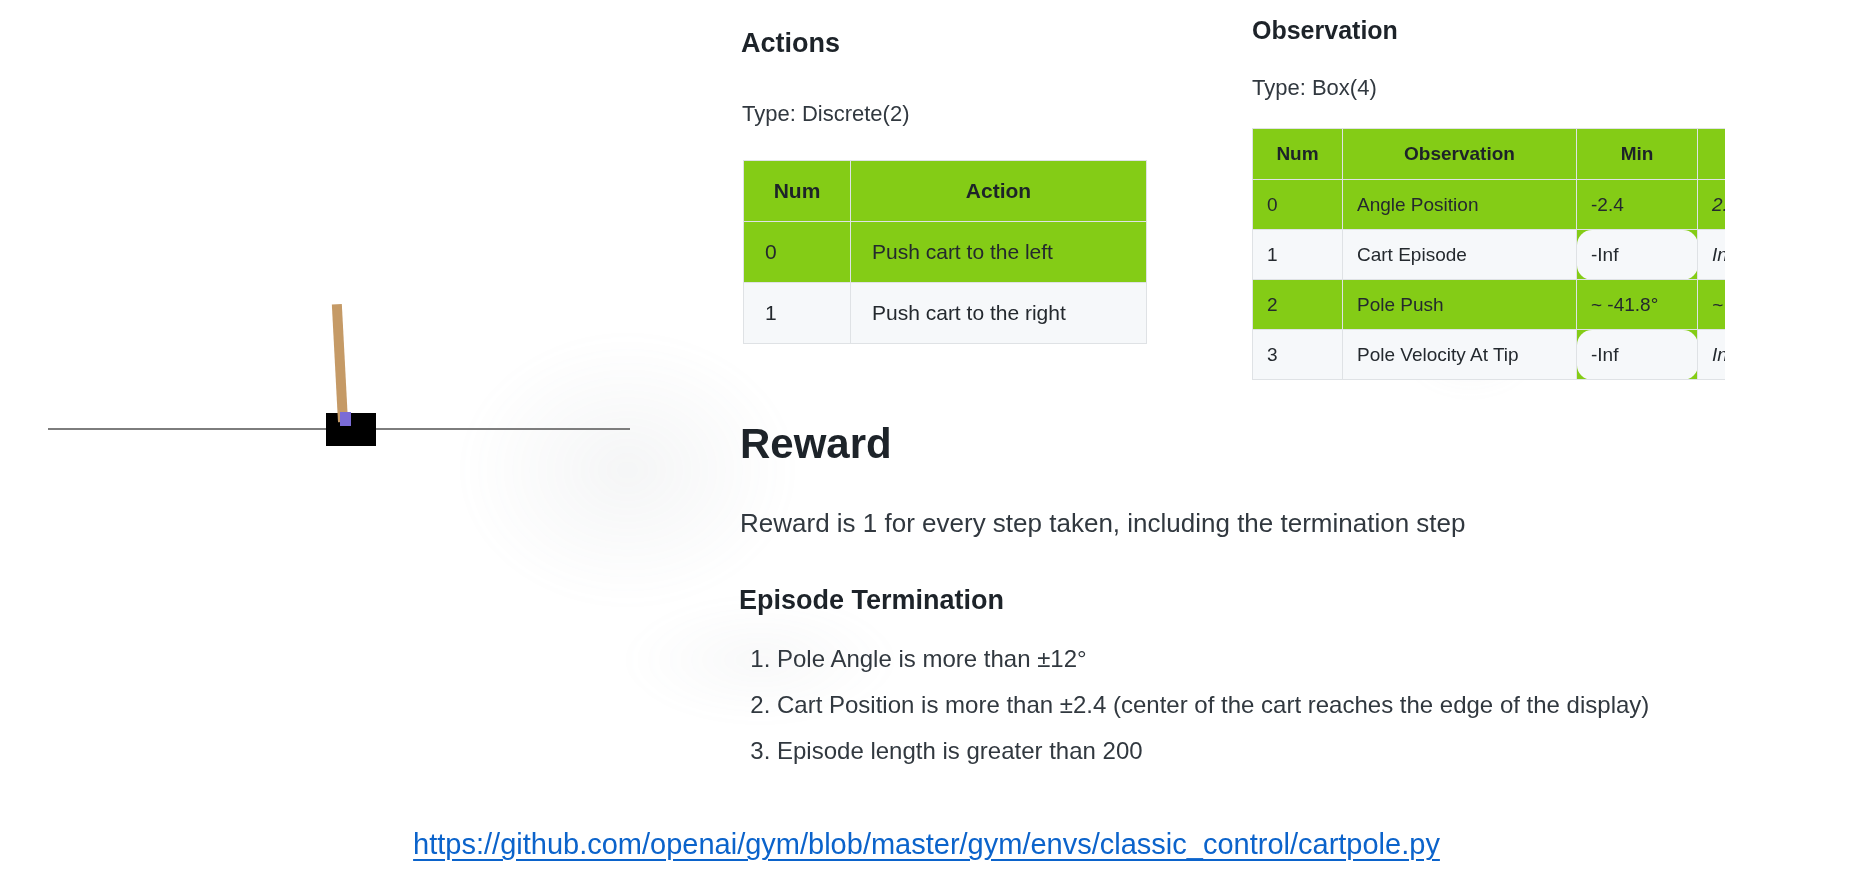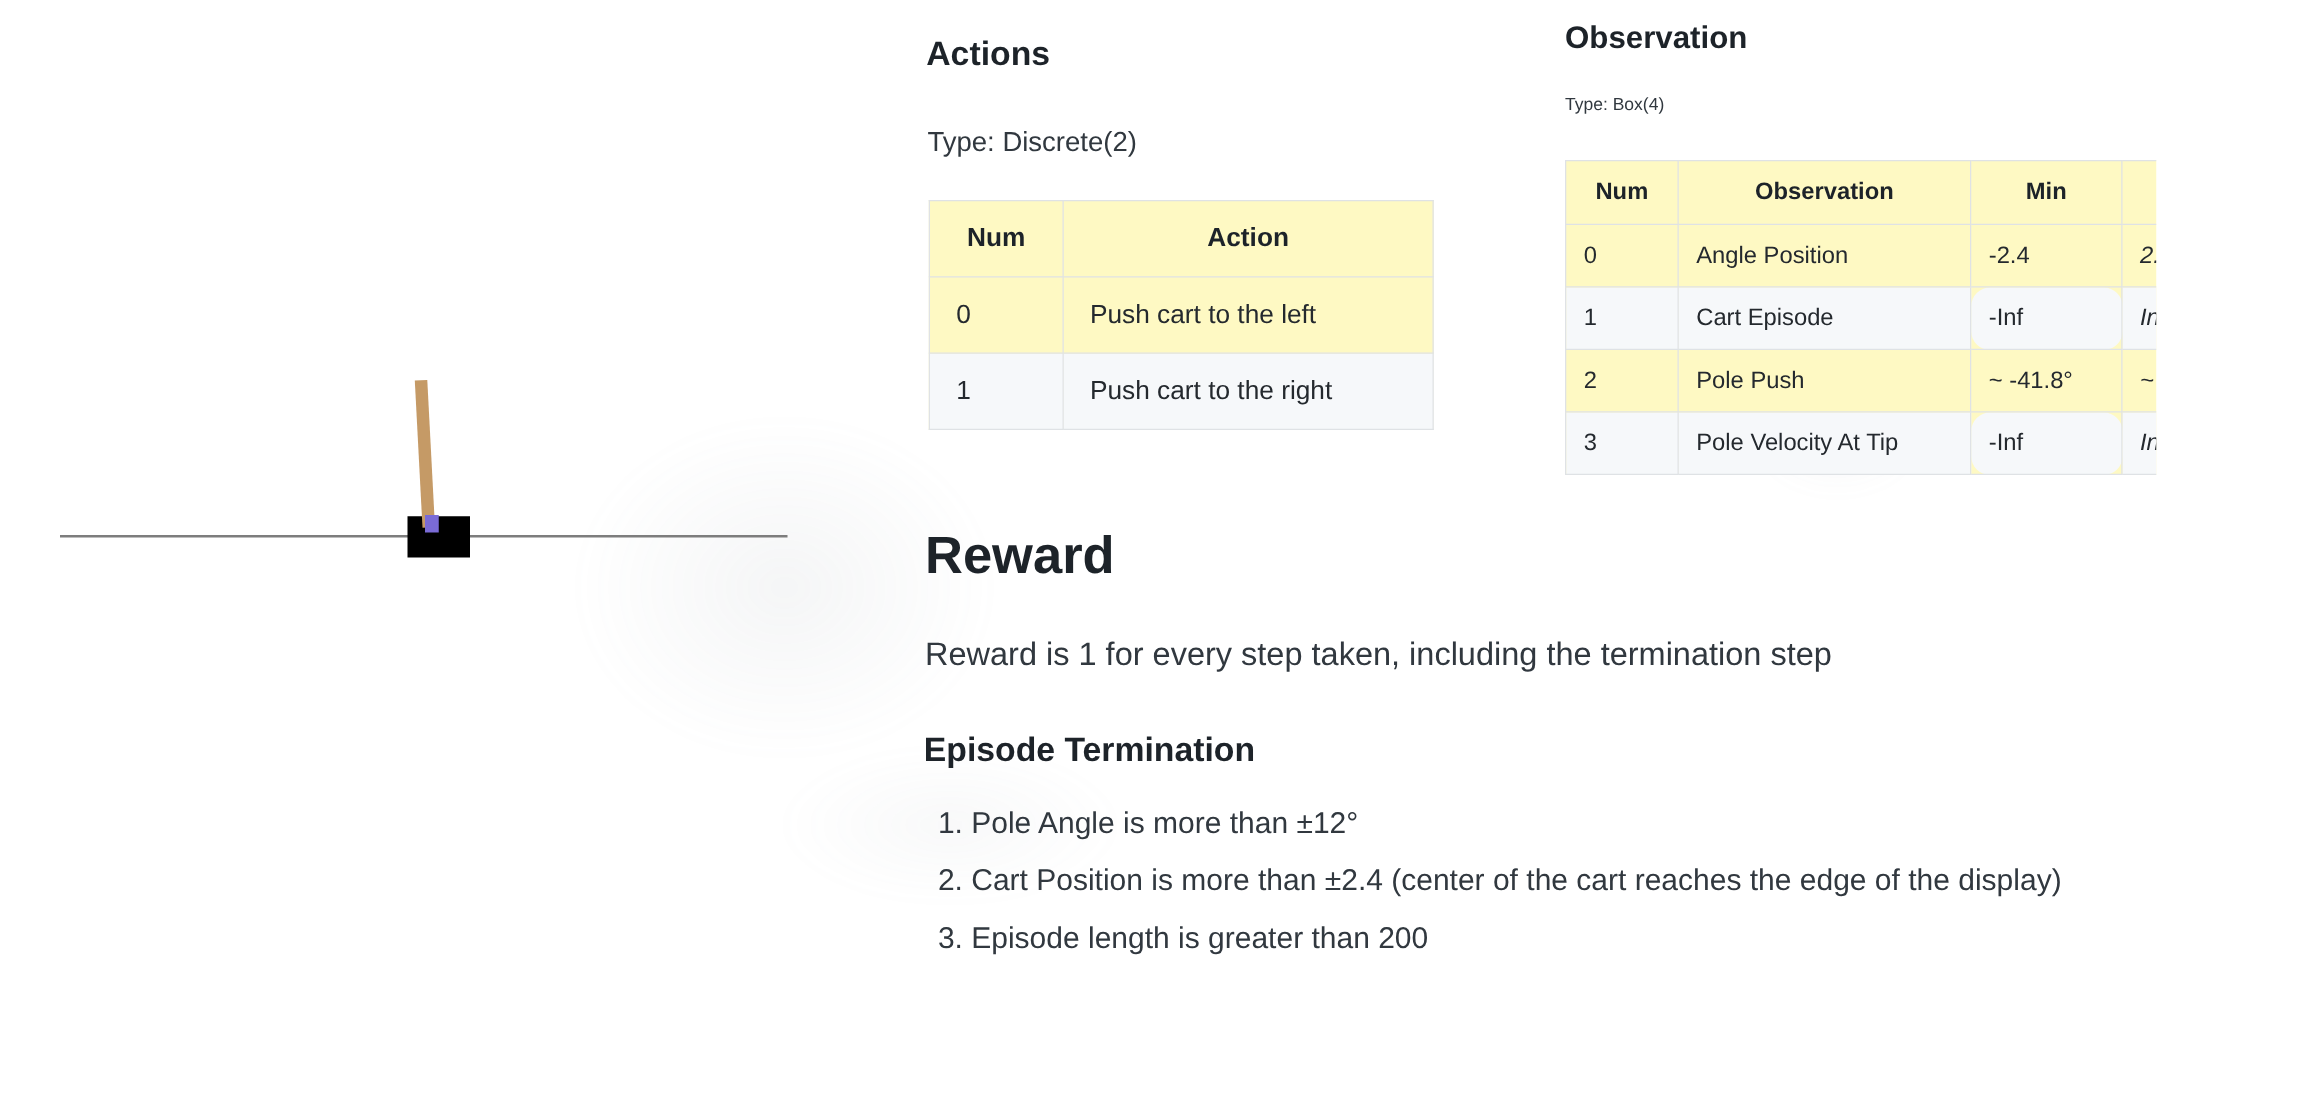--- a/index.html
+++ b/index.html
@@ -25,25 +25,25 @@
   .axle{position:absolute;left:340px;top:412px;width:11px;height:14px;background:var(--axle,#7a6bd6);}
 
   
   .h{position:absolute;font-weight:700;color:var(--heading-text,#1d2329);margin:0;}
   .actions-h{left:741px;top:28px;font-size:27px;}
   .obs-h{left:1252px;top:16px;font-size:25px;}
   .reward-h{left:740px;top:420px;font-size:42px;}
   .episode-h{left:739px;top:585px;font-size:27px;}
   .type-line{position:absolute;margin:0;color:#31383f;}
   .actions-type{left:742px;top:101px;font-size:22px;}
-  .obs-type{left:1252px;top:75px;font-size:14px;text-align:right;}
+  .obs-type{left:1252px;top:75px;font-size:22px;text-align:right;}
   .reward-body{position:absolute;left:740px;top:508px;font-size:26px;margin:0;color:#31383f;}
 
   
-  .tbl{position:absolute;border-collapse:collapse;background:#fef9c3;color:#24292e;}
+  .tbl{position:absolute;border-collapse:collapse;background:#84cc16;color:#24292e;}
   .tbl th,.tbl td{border:1px solid var(--table-border,#dfe2e5);font-weight:400;}
   .tbl thead th{font-weight:700;text-align:center;color:#1d2329;}
   .tbl tbody tr:nth-child(even) td{background:var(--row-stripe,#f6f8fa);}
   .actions-tbl{left:743px;top:160px;font-size:21px;}
   .actions-tbl th{height:58px;}
   .actions-tbl td{height:60px;padding:0 0 0 21px;}
   .actions-tbl th:nth-child(1),.actions-tbl td:nth-child(1){width:85px;min-width:85px;}
   .actions-tbl th:nth-child(2),.actions-tbl td:nth-child(2){width:274px;min-width:274px;}
   .obs-tbl{left:1252px;top:128px;font-size:19px;}
   .obs-tbl th{height:48px;}
@@ -141,14 +141,17 @@
   <h2 class="h reward-h">Reward</h2>
   <p class="reward-body">Reward is 1 for every step taken, including the termination step</p>
 
   <h3 class="h episode-h">Episode Termination</h3>
   <ol class="term-list">
       <li>Pole Angle is more than ±12°</li>
       <li>Cart Position is more than ±2.4 (center of the cart reaches the edge of the display)</li>
       <li>Episode length is greater than 200</li>
     </ol>
 
+  <div class="link-row">
+    <a href="#">https://github.com/openai/gym/blob/master/gym/envs/classic_control/cartpole.py</a>
+  </div>
 
 </div>
 
 </body></html>

